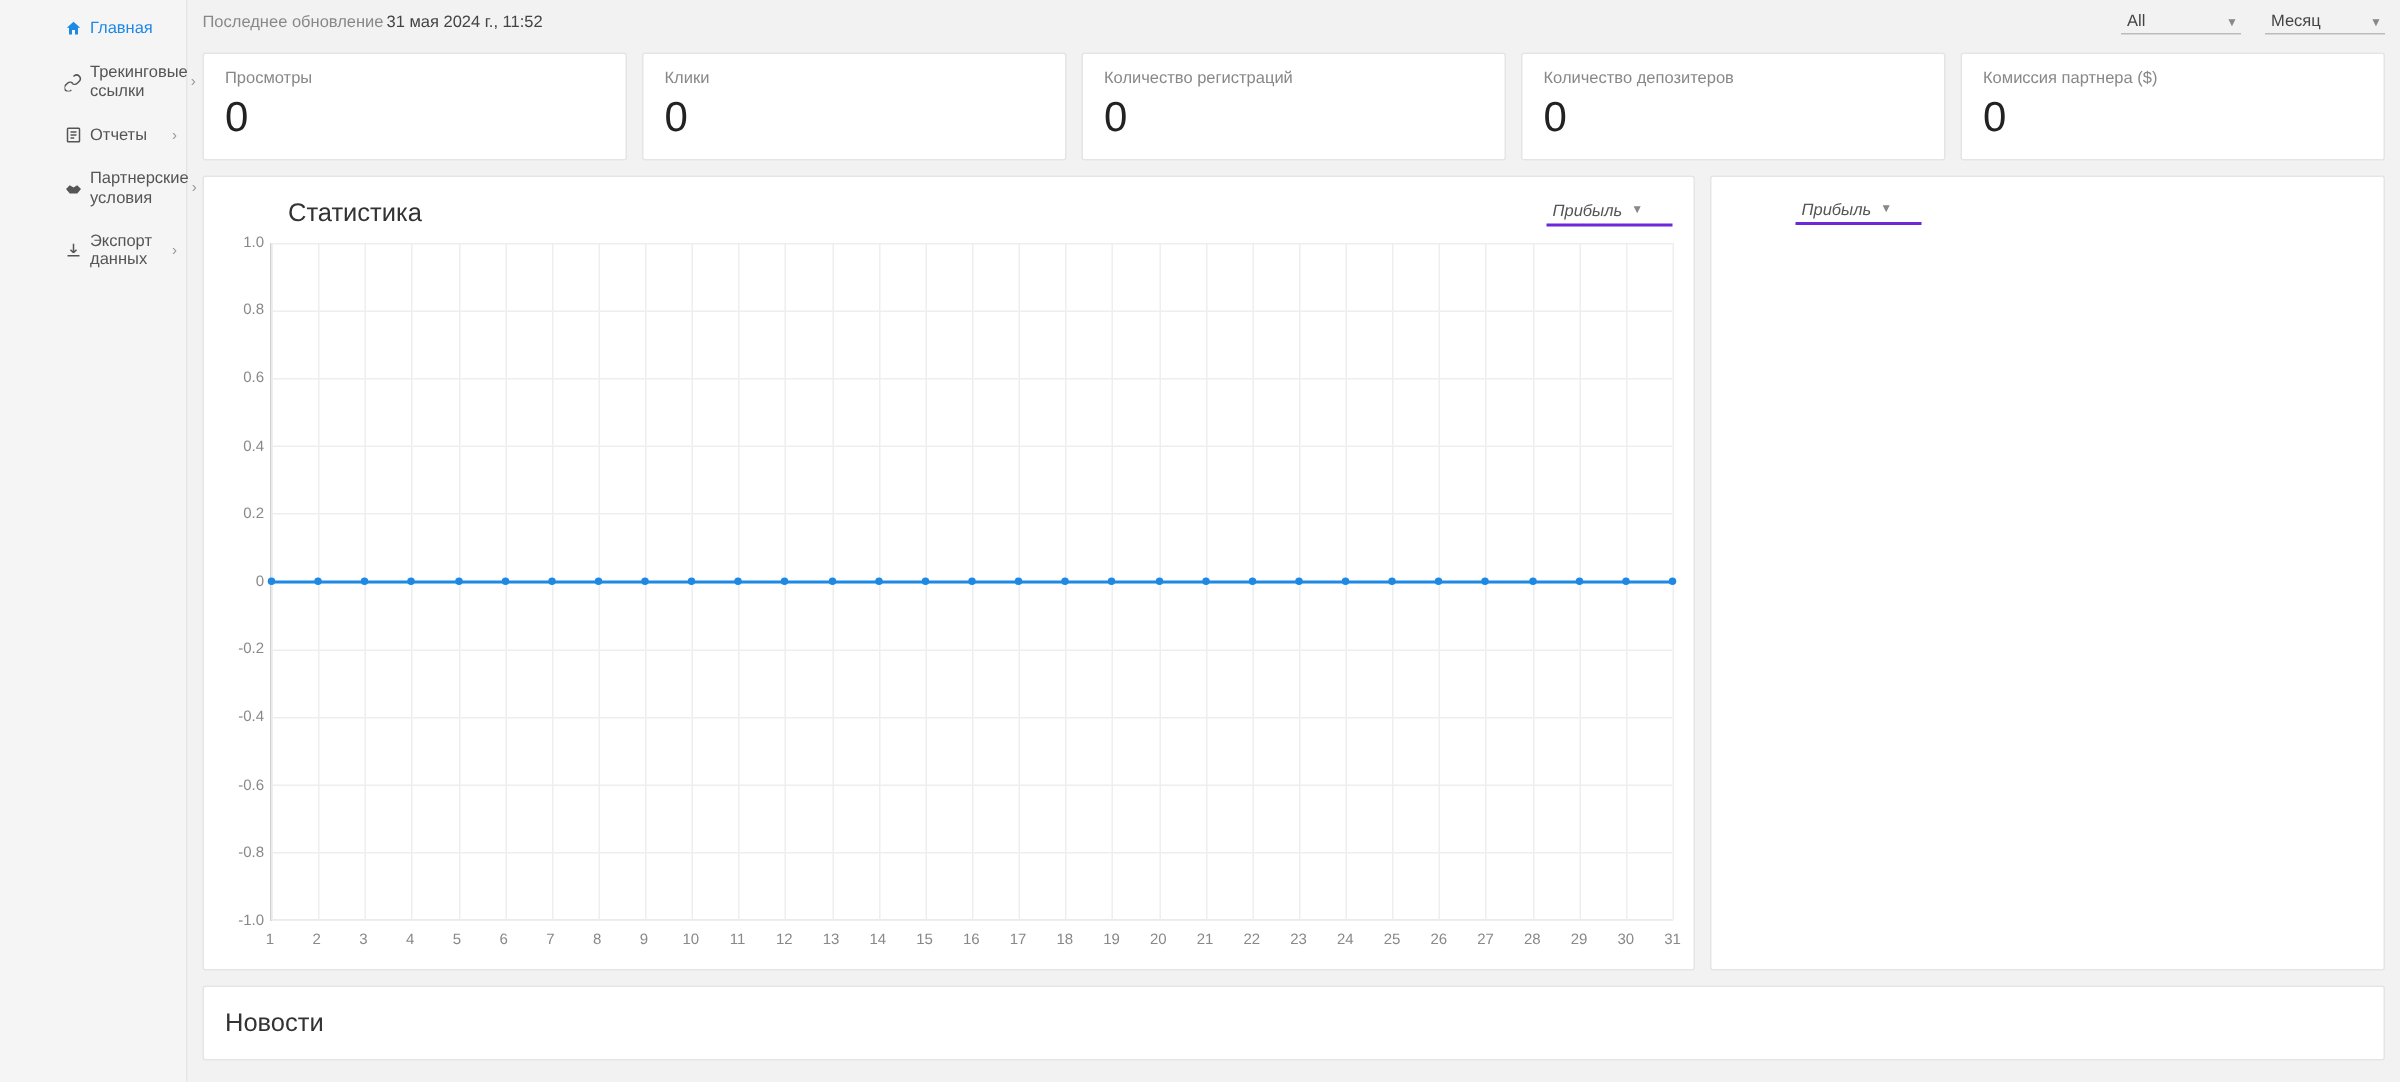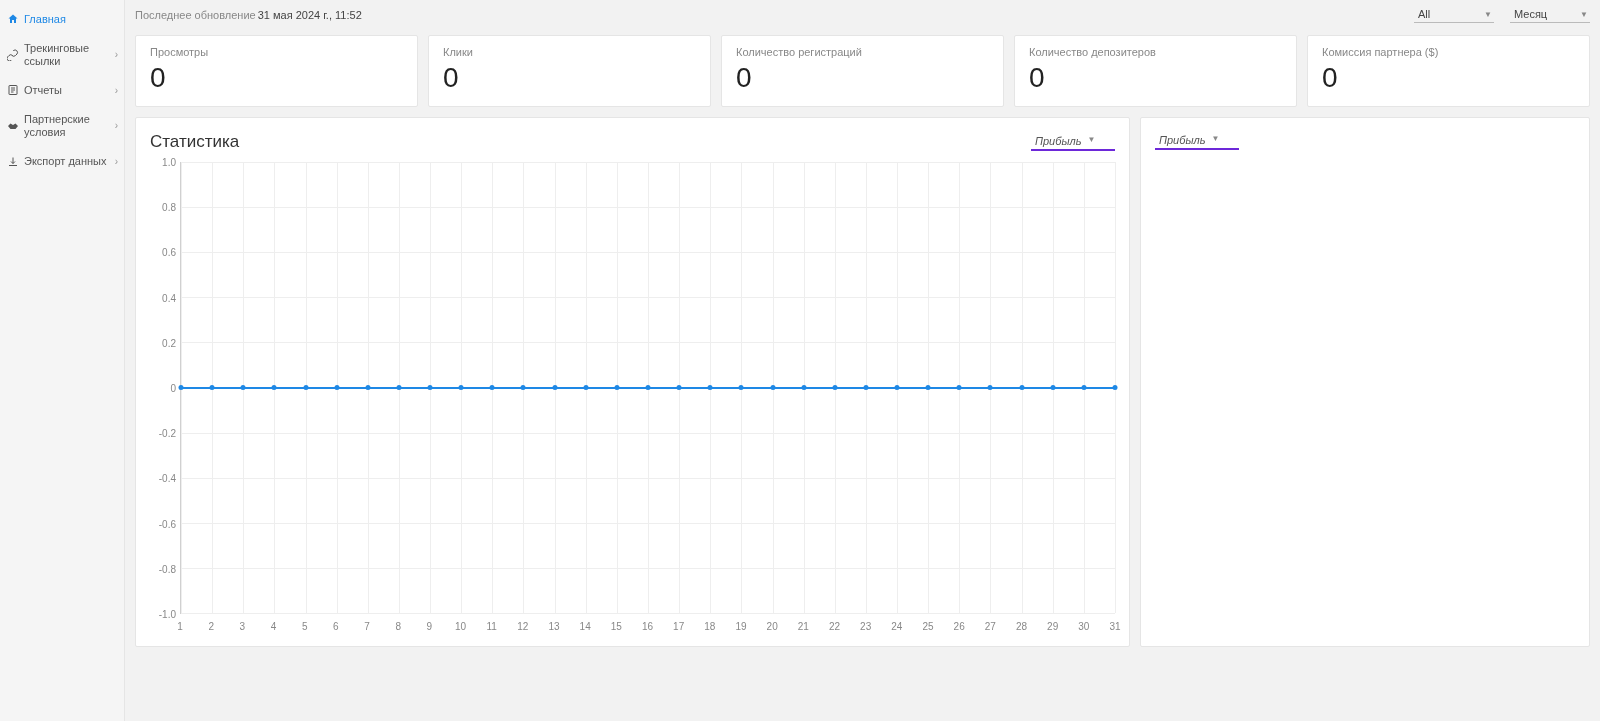--- a/index.html
+++ b/index.html
@@ -19,20 +19,21 @@
     flex-shrink: 0;
     padding-top: 4px;
   }
   .side-item {
     display: flex;
     align-items: center;
     padding: 8px 6px 8px 6px;
     cursor: pointer;
     color: #555;
     position: relative;
+    margin-left: 36px;
   }
   .side-item.active { color: #1e88e5; }
   .side-item .icon {
     width: 14px;
     height: 14px;
     flex-shrink: 0;
     display: flex;
     align-items: center;
     justify-content: center;
     margin-right: 4px;
@@ -118,20 +119,21 @@
     border-radius: 2px;
     padding: 14px;
     position: relative;
   }
   .panel-stats { flex: 1; min-width: 0; }
   .panel-pie { width: 450px; flex-shrink: 0; }
   .panel-header {
     display: flex;
     align-items: center;
     margin-bottom: 10px;
+    margin-left: 42px;
   }
   .panel-title {
     font-size: 17px;
     font-weight: 400;
     color: #333;
     flex: 1;
   }
   .panel-select {
     display: inline-flex;
     align-items: flex-start;
@@ -463,14 +465,17 @@
       <div class="panel panel-pie">
         <div class="panel-header">
           <div class="panel-select">
             <span>Прибыль</span>
             <span class="tri">▼</span>
           </div>
         </div>
       </div>
     </div>
 
+    <div class="news-panel">
+      <div class="news-title">Новости</div>
+    </div>
   </div>
 </div>
 
 </body></html>

